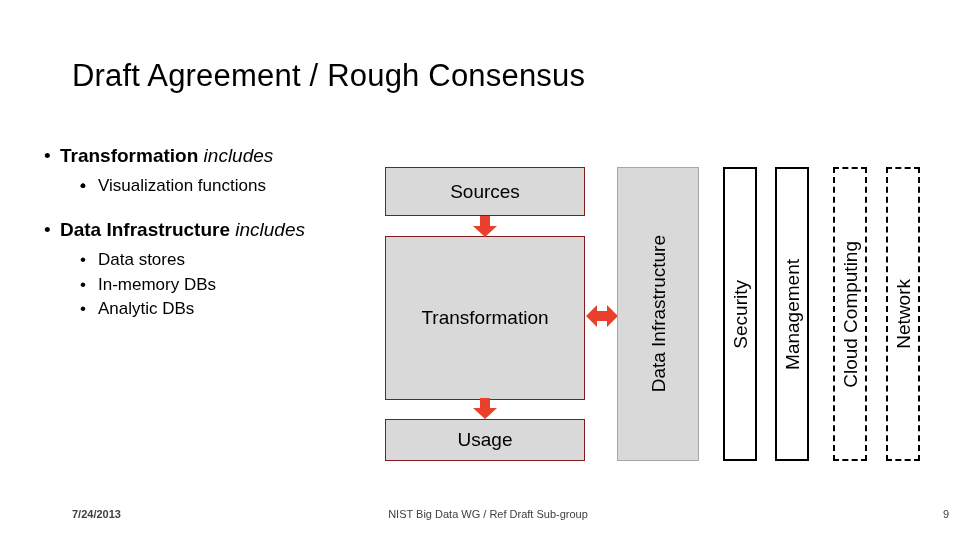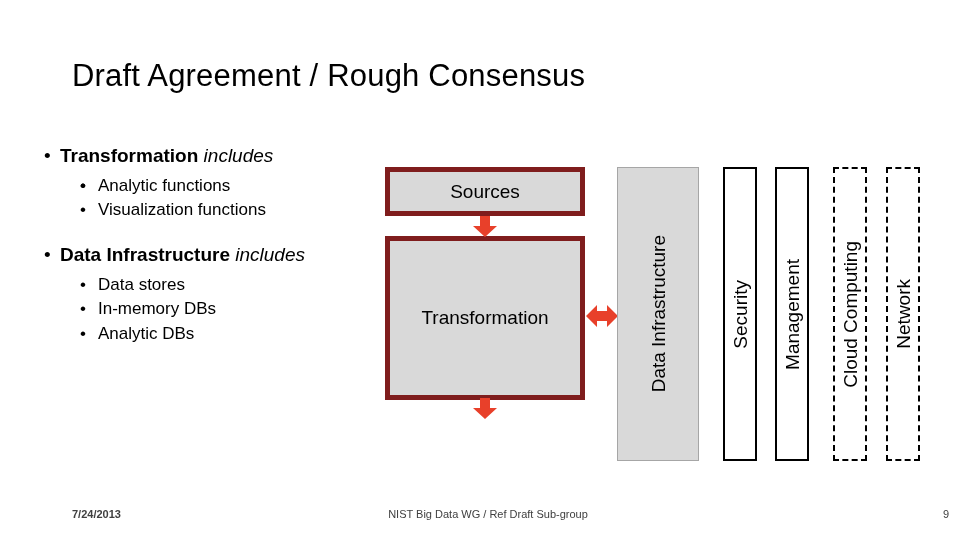--- a/index.html
+++ b/index.html
@@ -74,21 +74,21 @@
     top: 0;
   }
   .group-gap {
     height: 20px;
   }
 
   
   .gbox {
     position: absolute;
     background: #d9d9d9;
-    border: 5px solid #7f1d1d;
+    border: 1px solid #7f1d1d;
     display: flex;
     align-items: center;
     justify-content: center;
     font-size: 19px;
     color: #000000;
     box-sizing: border-box;
   }
   #box-sources {
     left: 385px;
     top: 167px;
@@ -227,21 +227,20 @@
     <div class="bullet-l1">
       <span class="dot">•</span>
       <span class="strong">Transformation</span><span class="ital"> includes</span>
     </div>
 
     <div class="bullet-l2">
       <span class="dot">•</span>
     </div>
     <div class="bullet-l2">
       <span class="dot">•</span>
-      <span>Analytic functions</span>
     </div>
     <div class="bullet-l2">
       <span class="dot">•</span>
       <span>Visualization functions</span>
     </div>
 
     <div class="group-gap"></div>
 
     <div class="bullet-l1">
       <span class="dot">•</span>
@@ -264,20 +263,23 @@
   </div>
 
   <div class="gbox" id="box-sources">
     <span>Sources</span>
   </div>
 
   <div class="gbox" id="box-transformation">
     <span>Transformation</span>
   </div>
 
+  <div class="gbox" id="box-usage">
+    <span>Usage</span>
+  </div>
 
   <div class="arrow" id="arrow-sources-to-transformation">
     <svg width="26" height="22" viewBox="0 0 26 22" xmlns="http://www.w3.org/2000/svg">
       <polygon points="8,0 18,0 18,10 25,10 13,21 1,10 8,10" fill="#e8402a"></polygon>
     </svg>
   </div>
 
   <div class="arrow" id="arrow-transformation-to-usage">
     <svg width="26" height="22" viewBox="0 0 26 22" xmlns="http://www.w3.org/2000/svg">
       <polygon points="8,0 18,0 18,10 25,10 13,21 1,10 8,10" fill="#e8402a"></polygon>

